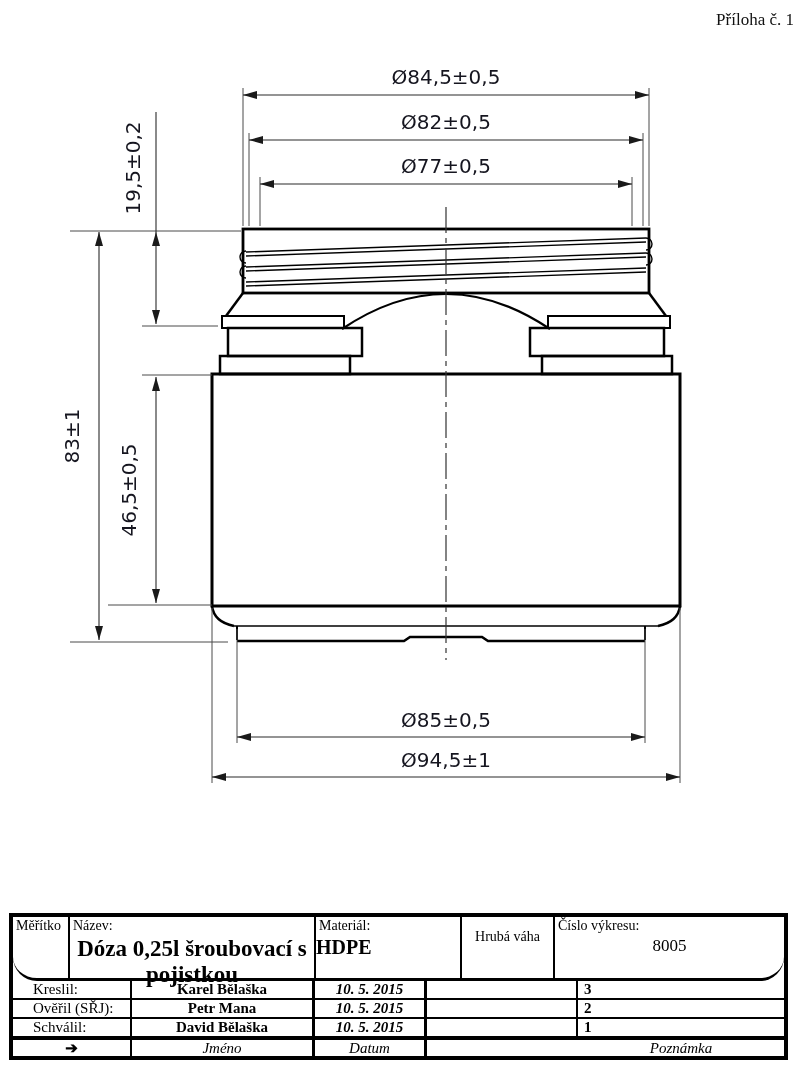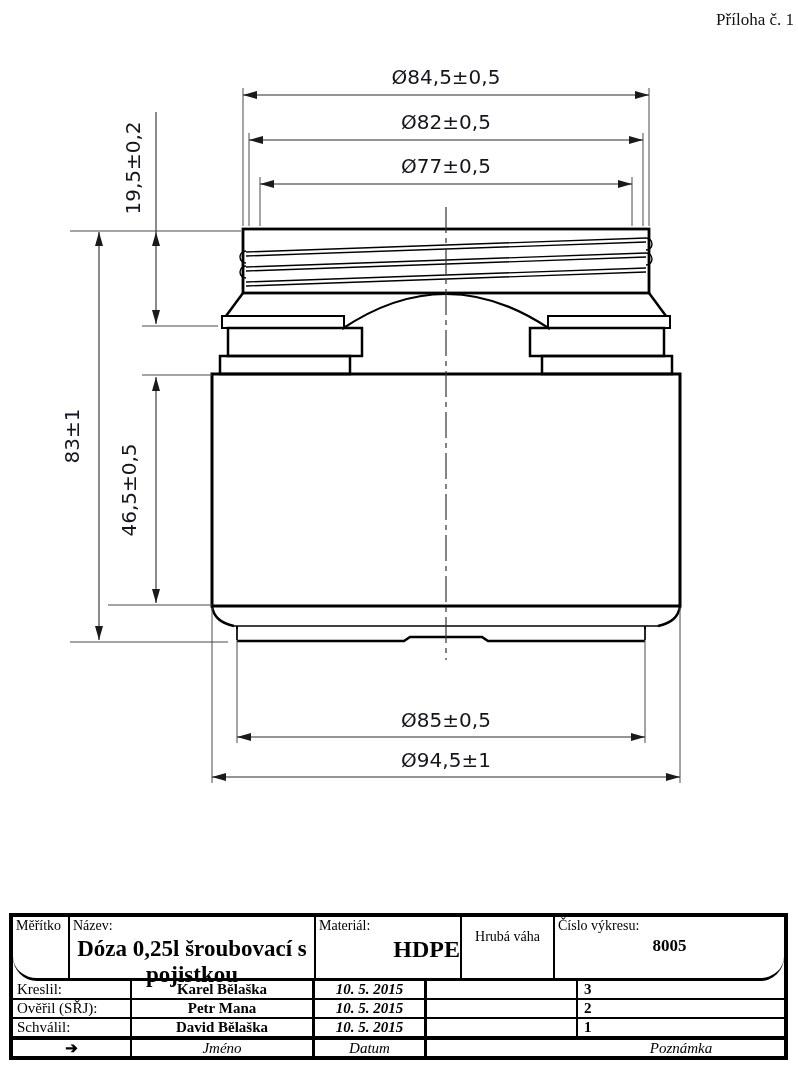--- a/index.html
+++ b/index.html
@@ -15,27 +15,27 @@
   .tb-row1 .cell:last-child{border-right:none;}
   .c-scale{width:57px;}
   .c-name{width:246px;}
   .c-mat{width:146px;}
   .c-gross{width:93px;}
   .c-net{width:81px;}
   .c-num{flex:1;}
   .lbl{display:block;font-size:14px;padding:1px 3px;white-space:nowrap;}
   .lbl.center{text-align:center;padding-top:12px;}
   .title-val{font-weight:bold;font-size:23px;line-height:1.12;text-align:center;margin:1px auto 0;width:232px;}
-  .mat-val{font-weight:bold;font-size:24px;text-align:right;margin-top:1px;}
+  .mat-val{font-weight:bold;font-size:20px;text-align:left;margin-top:1px;}
   .net-val{font-weight:bold;font-size:17px;text-align:center;margin-top:1px;}
-  .num-val{font-weight:bold;font-size:17px;text-align:center;margin-top:1px;}
+  .num-val{font-weight:normal;font-size:17px;text-align:center;margin-top:1px;}
   .tb-datarow{display:flex;height:17px;border-bottom:2px solid #000;}
   .tb-datarow.last{border-bottom:4px solid #000;}
   .tb-datarow .cell,.tb-footer .cell{box-sizing:border-box;font-size:15px;line-height:17px;overflow:hidden;white-space:nowrap;}
-  .dc1{width:119px;border-right:2px solid #000;padding-left:4px;}
+  .dc1{width:119px;border-right:2px solid #000;padding-left:20px;}
   .dc2{width:183px;border-right:3px solid #000;text-align:center;font-weight:bold;}
   .dc3{width:112px;border-right:3px solid #000;text-align:center;font-weight:bold;font-style:italic;}
   .dc4{width:151px;border-right:2px solid #000;}
   .dc5{flex:1;font-weight:bold;padding-left:6px;}
   .tb-footer{display:flex;height:17px;}
   .tb-footer .italic{font-style:italic;text-align:center;}
   .fc1{width:119px;border-right:2px solid #000;text-align:center;font-weight:bold;font-size:15px;line-height:16px;}
   .fc2{width:183px;border-right:3px solid #000;}
   .fc3{width:112px;border-right:3px solid #000;}
   .fc4{width:151px;border-right:2px solid #f9a8d4;margin-top:40px;}

